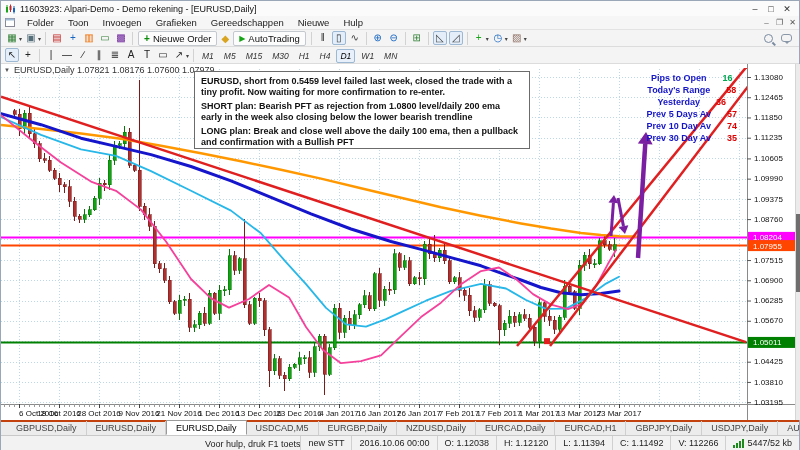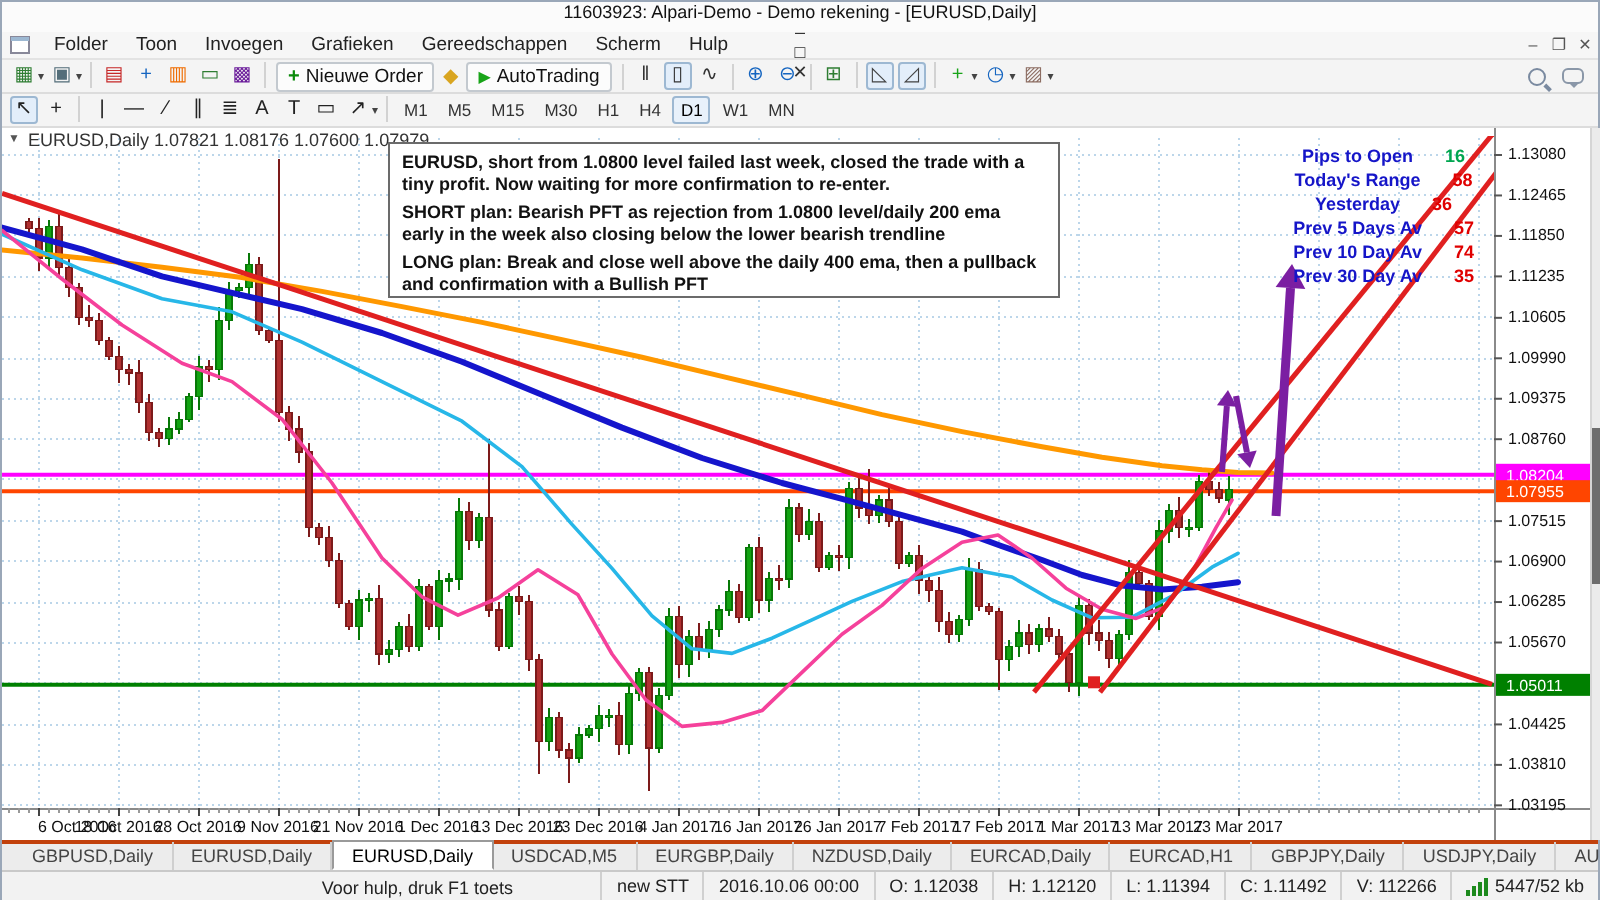--- a/index.html
+++ b/index.html
@@ -1,20 +1,20 @@
 <!DOCTYPE html>
 <html><head>
 <meta charset="utf-8">
 <style>
   * { margin:0; padding:0; box-sizing:border-box; }
   html,body { width:800px; height:450px; overflow:hidden; font-family:"Liberation Sans",sans-serif; background:#f0f0f0; }
   #app { position:relative; width:800px; height:450px; background:#f5f5f5; border:1px solid #9aa7b8; }
 
   
-  #titlebar { height:15px; background:#fbfbfb; display:flex; align-items:center; padding:0 4px; font-size:9px; color:#111;flex-direction:column; }
+  #titlebar { height:15px; background:#fbfbfb; display:flex; align-items:center; padding:0 4px; font-size:9px; color:#111; }
   #titlebar .logo { width:11px; height:10px; margin-right:4px; }
   #titlebar .spacer { flex:1; }
   .winctl { width:16px; text-align:center; font-size:9px; color:#333; cursor:default; }
 
   
   #menubar { height:14px; background:#f6f6f6; border-bottom:1px solid #e3e3e3; display:flex; align-items:center; font-size:9.5px; color:#222; padding-left:4px; }
   #menubar .mdi-icon { width:10px; height:9px; margin-right:5px; }
   .menu-item { padding:0 7px; height:14px; line-height:14px; }
   #menubar .spacer { flex:1; }
   .mdictl { width:13px; text-align:center; font-size:8px; color:#555; }
@@ -22,21 +22,21 @@
   
   .toolbar { height:17px; background:#f4f4f4; border-bottom:1px solid #dcdcdc; display:flex; align-items:center; padding:0 3px; font-size:9.5px; color:#222; }
   .tb-sep { width:1px; height:13px; background:#d2d2d2; margin:0 3px; }
   .ic { display:inline-flex; align-items:center; justify-content:center; width:14px; height:14px; font-size:10px; line-height:14px; margin:0 1px; border:1px solid transparent; border-radius:2px; }
   .ic.pressed { border-color:#9db8d2; background:#e3eefa; }
   .dd { font-size:6px; color:#444; margin:0 1px 0 -1px; }
   .tb-btn { display:inline-flex; align-items:center; gap:3px; border:1px solid #c3c9cf; background:#fcfcfc; border-radius:2px; height:15px; padding:0 5px; margin:0 2px; font-size:9.5px; color:#111; }
   .plus-doc { color:#0a8a0a; font-weight:bold; font-size:10px; }
   .play-ic { color:#18a418; font-size:8px; }
   .gold-ic { color:#d9a520; font-size:10px; margin:0 2px; }
-  .tf-btn { min-width:17px; text-align:center; font-size:8.5px; color:#333; padding:1px 3px; border:1px solid transparent; border-radius:2px; margin:0 1px; }
+  .tf-btn { min-width:17px; text-align:center; font-size:8.5px; color:#333; padding:1px 3px; border:1px solid transparent; border-radius:2px; margin:0 1px;font-style:italic; }
   .tf-btn.active { border-color:#9db8d2; background:#e8f1fb; color:#000; }
   .srch { width:9px; height:9px; border:1.5px solid #7a8aa0; border-radius:50%; position:relative; margin:0 4px; }
   .srch::after { content:""; position:absolute; width:4px; height:1.5px; background:#7a8aa0; transform:rotate(45deg); left:7px; top:8px; }
   .bubble { width:11px; height:8px; border:1.5px solid #8a97a8; border-radius:3px; position:relative; margin:0 4px; }
   .bubble::after { content:""; position:absolute; left:2px; top:6px; border:3px solid transparent; border-top-color:#8a97a8; }
 
   
   #chart-wrap { position:relative; width:800px; height:356px; background:#ffffff; }
   #chart-svg { position:absolute; left:0; top:0; }
   #symbol-row { position:absolute; left:3px; top:1px; display:flex; align-items:center; gap:4px; font-size:9px; color:#333; }
@@ -82,21 +82,21 @@
     <span class="winctl">–</span>
     <span class="winctl">□</span>
     <span class="winctl">✕</span>
   </div>
 
   <div id="menubar">
     <svg class="mdi-icon" viewBox="0 0 10 9">
       <rect x="0.5" y="0.5" width="9" height="8" fill="#fff" stroke="#889"></rect>
         <rect x="0.5" y="0.5" width="9" height="2" fill="#9db8d2"></rect>
     </svg>
-    <span id="menu-items"><span class="menu-item">Folder</span><span class="menu-item">Toon</span><span class="menu-item">Invoegen</span><span class="menu-item">Grafieken</span><span class="menu-item">Gereedschappen</span><span class="menu-item">Scherm</span><span class="menu-item">Hulp</span></span>
+    <span id="menu-items"><span class="menu-item">Folder</span><span class="menu-item">Toon</span><span class="menu-item">Invoegen</span><span class="menu-item">Grafieken</span><span class="menu-item">Gereedschappen</span><span class="menu-item">Nieuwe</span><span class="menu-item">Hulp</span></span>
     <span class="spacer"></span>
     <span class="mdictl">–</span>
     <span class="mdictl">❐</span>
     <span class="mdictl">✕</span>
   </div>
 
   <div class="toolbar" id="toolbar1">
     <span id="tb1-left"><span class="ic" style="color: rgb(46, 125, 50);">▦</span><span class="dd">▾</span><span class="ic" style="color: rgb(84, 110, 122);">▣</span><span class="dd">▾</span><span class="tb-sep" style="display: inline-block; vertical-align: middle;"></span><span class="ic" style="color: rgb(198, 40, 40);">▤</span><span class="ic" style="color: rgb(21, 101, 192);">+</span><span class="ic" style="color: rgb(239, 108, 0);">▥</span><span class="ic" style="color: rgb(46, 125, 50);">▭</span><span class="ic" style="color: rgb(106, 27, 154);">▩</span><span class="tb-sep" style="display: inline-block; vertical-align: middle;"></span></span>
     <span class="tb-btn">
       <span class="plus-doc">+</span>
@@ -665,23 +665,23 @@
           <text x="578" y="352" text-anchor="middle" font-family="Liberation Sans,sans-serif">13 Mar 2017</text>
           <line x1="618.5" y1="340" x2="618.5" y2="344" stroke="#444" shape-rendering="crispEdges"></line>
           <text x="618" y="352" text-anchor="middle" font-family="Liberation Sans,sans-serif">23 Mar 2017</text>
         </g>
       </svg>
     <div id="symbol-row">
       <span id="collapse-btn">▼</span>
       <span>EURUSD,Daily  1.07821 1.08176 1.07600 1.07979</span>
     </div>
     <div id="note-box">
-      <p>EURUSD, short from 1.0800 level failed last week, closed the trade with a tiny profit. Now waiting for more confirmation to re-enter.</p>
+      <p>EURUSD, short from 0.5459 level failed last week, closed the trade with a tiny profit. Now waiting for more confirmation to re-enter.</p>
       <p>SHORT plan: Bearish PFT as rejection from 1.0800 level/daily 200 ema early in the week also closing below the lower bearish trendline</p>
-      <p>LONG plan: Break and close well above the daily 400 ema, then a pullback and confirmation with a Bullish PFT</p>
+      <p>LONG plan: Break and close well above the daily 100 ema, then a pullback and confirmation with a Bullish PFT</p>
     </div>
     <div id="pips-panel">
         <div class="pips-row">
           <span class="pips-label">Pips to Open</span>
           <span class="pips-value" style="color: rgb(0, 166, 80);">16</span>
         </div>
         <div class="pips-row">
           <span class="pips-label">Today's Range</span>
           <span class="pips-value" style="color: rgb(224, 0, 0);">58</span>
         </div>
@@ -719,21 +719,21 @@
         <span class="tab">EURCAD,H1</span>
         <span class="tab">GBPJPY,Daily</span>
         <span class="tab">USDJPY,Daily</span>
         <span class="tab">AUDJPY,H4</span>
       </span>
 
   </div>
 
   <div id="statusbar">
     <span id="status-help">Voor hulp, druk F1 toets</span>
-    <span id="status-cells" style="display:flex;margin-left:44px;">
+    <span id="status-cells" style="display:flex;">
         <span class="st-cell">new STT</span>
         <span class="st-cell">2016.10.06 00:00</span>
         <span class="st-cell">O: 1.12038</span>
         <span class="st-cell">H: 1.12120</span>
         <span class="st-cell">L: 1.11394</span>
         <span class="st-cell">C: 1.11492</span>
         <span class="st-cell">V: 112266</span>
       </span>
     <span class="st-cell" id="conn-cell">
       <span class="bars">

